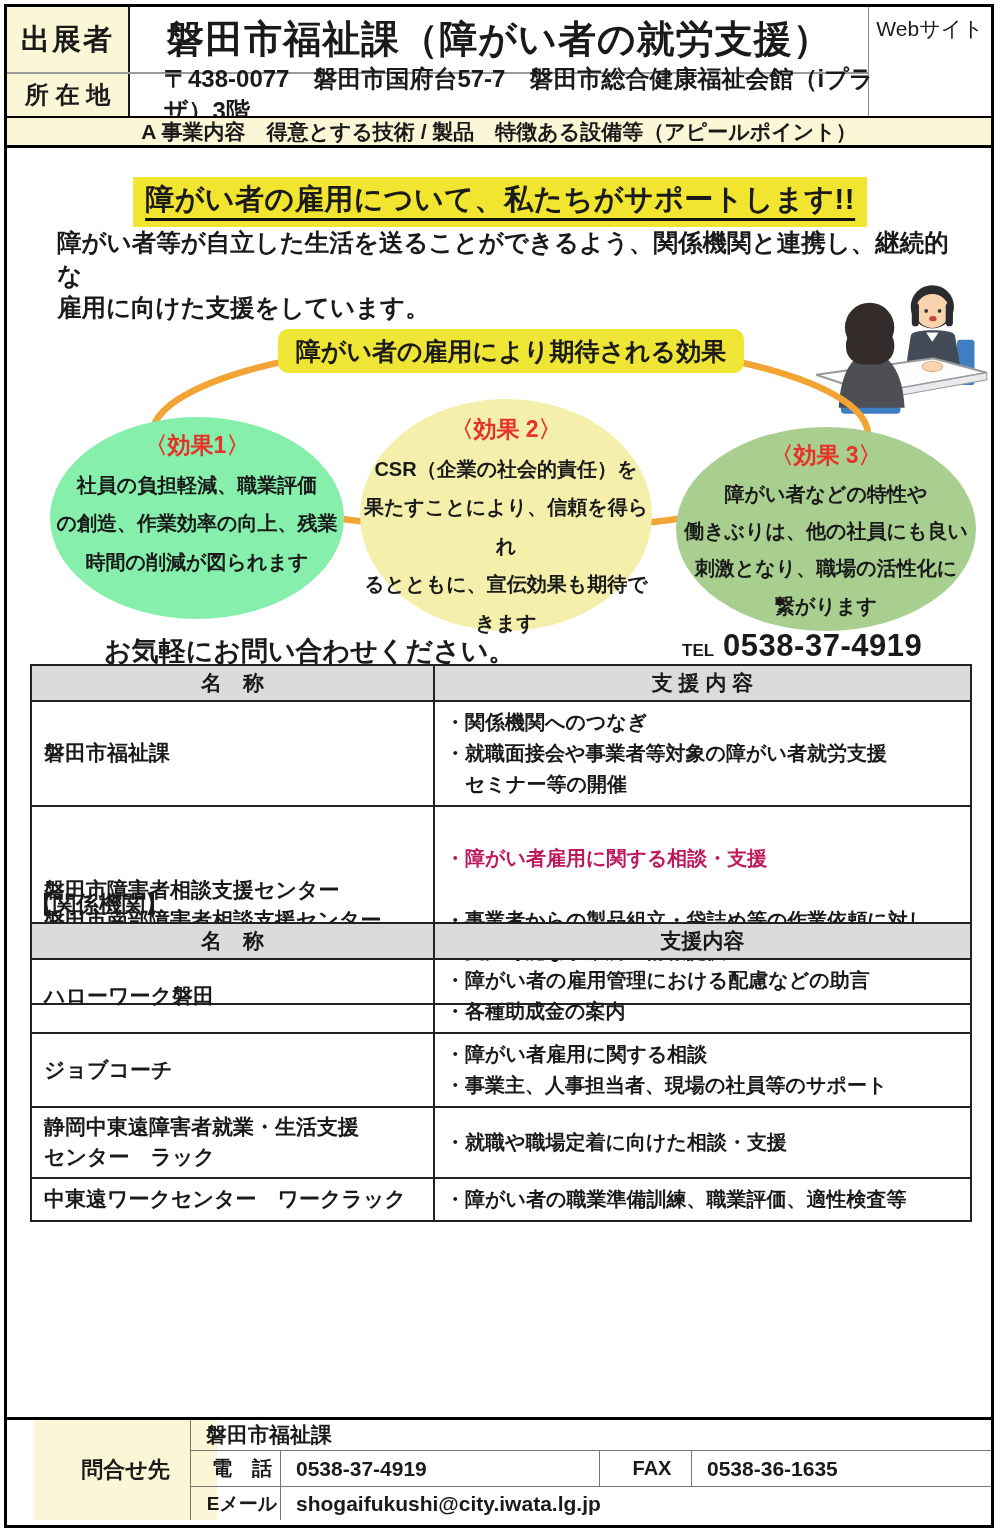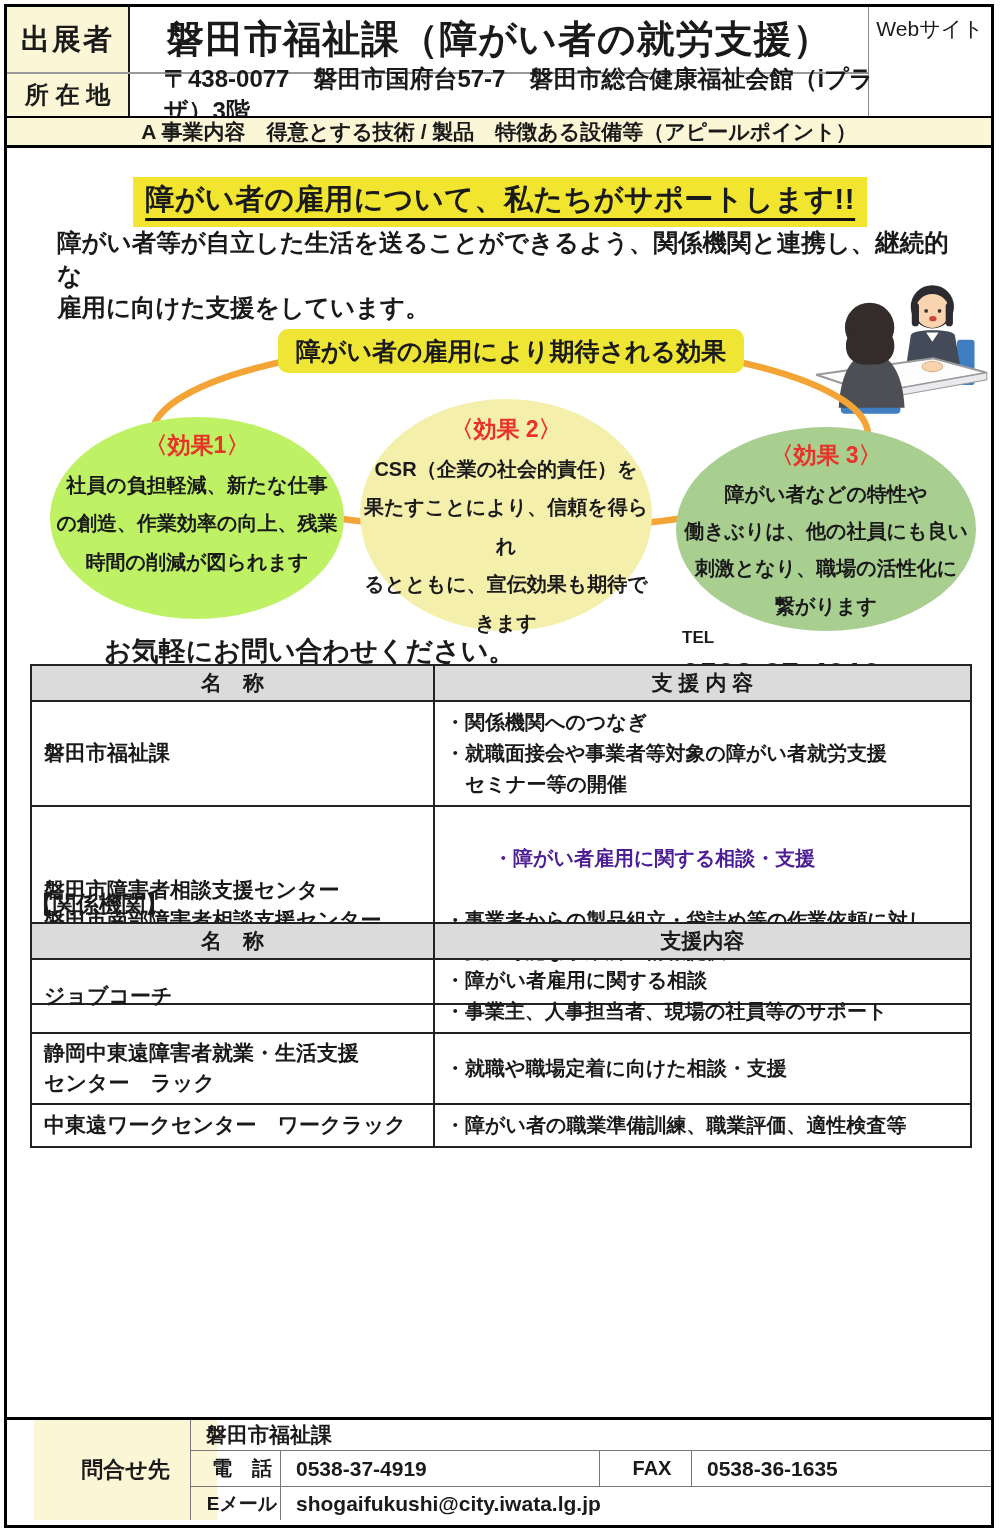--- a/index.html
+++ b/index.html
@@ -80,42 +80,42 @@
     background: #EFE534; border-radius: 10px; z-index: 3;
     display: flex; align-items: center; justify-content: center;
     font-size: 25px; font-weight: 700; margin-left: 12px;
   }
   .effect {
     position: absolute; border-radius: 50%; z-index: 2;
     text-align: center; display: flex; flex-direction: column; align-items: center;
   }
   .effect .label { font-size: 23px; font-weight: 700; color: #E8332A; margin-bottom: 5px; }
   .effect .body { font-size: 20px; font-weight: 600; line-height: 1.92; white-space: pre-line; }
-  .effect-1 { left: 50px;  top: 417px; width: 294px; height: 202px; background: #bef264; padding-top: 13px; }
+  .effect-1 { left: 50px;  top: 417px; width: 294px; height: 202px; background: #86efac; padding-top: 13px; }
   .effect-2 { left: 360px; top: 399px; width: 292px; height: 232px; background: #F4F0AC; padding-top: 15px; }
   .effect-3 { left: 676px; top: 427px; width: 300px; height: 204px; background: #A8CE90; padding-top: 13px; }
   .effect-3 .body { line-height: 1.86; }
 
   .contact-prompt { position: absolute; left: 66px; top: 633px; font-size: 27px; font-weight: 700; margin-left: 38px; }
-  .tel-block { position: absolute; left: 682px; top: 628px; display: flex; align-items: baseline; gap: 9px; flex-direction: column; }
+  .tel-block { position: absolute; left: 682px; top: 628px; display: flex; align-items: baseline; gap: 9px; }
   .tel-label { font-size: 17px; font-weight: 700; }
   .tel-num { font-size: 31px; font-weight: 700; letter-spacing: 0.5px; }
 
   table.sheet {
     position: absolute; left: 30px; width: 940px;
     border-collapse: collapse; table-layout: fixed;
   }
   table.sheet th, table.sheet td { border: 2px solid #222; vertical-align: middle; }
   table.sheet th {
     background: #DBDBDB; font-size: 21px; font-weight: 700;
     text-align: center; height: 36px;
   }
   td.name-cell { padding: 4px 8px 4px 12px; font-size: 21px; font-weight: 600; white-space: pre-line; line-height: 1.45; }
   td.content-cell { padding: 5px 8px 5px 10px; font-size: 20px; font-weight: 600; white-space: pre-line; line-height: 1.55; }
-  .red-line { color: #4c1d95; margin-left: 48px; }
+  .red-line { color: #be185d; }
   #support-table { top: 664px; }
   #related-table { top: 922px; }
   .related-heading { position: absolute; left: 30px; top: 889px; font-size: 23px; font-weight: 700; }
 
   
   .footer-top { position: absolute; left: 7px; top: 1417px; width: 984px; border-top: 3px solid #000; }
   .cell-inq {
     left: 7px; top: 1420px; width: 183px; height: 100px;
     background: #FBF6D5; justify-content: center; font-size: 22px; font-weight: 600; margin-left: 27px;
   }
@@ -169,21 +169,21 @@
 </svg>
 
 <svg class="ring-svg" viewBox="0 0 740 215">
   <ellipse cx="370" cy="102" rx="358" ry="95" fill="none" stroke="#F4A434" stroke-width="6.5"></ellipse>
 </svg>
 
 <div class="effects-box">障がい者の雇用により期待される効果</div>
 
 <div class="effect effect-1">
   <div class="label">〈効果1〉</div>
-  <div class="body">社員の負担軽減、新たな仕事
+  <div class="body">社員の負担軽減、職業評価
 の創造、作業効率の向上、残業
 時間の削減が図られます</div>
 </div>
 <div class="effect effect-2">
   <div class="label">〈効果 2〉</div>
   <div class="body">CSR（企業の社会的責任）を
 果たすことにより、信頼を得られ
 るとともに、宣伝効果も期待で
 きます</div>
 </div>
@@ -233,20 +233,25 @@
 <table class="sheet" id="related-table">
   <colgroup>
       <col style="width:403px">
       <col style="width:537px">
     </colgroup>
   <tbody>
       <tr>
     <th>名　称</th>
     <th>支援内容</th>
   </tr>
+  <tr style="height:63px">
+    <td class="name-cell">ハローワーク磐田</td>
+    <td class="content-cell">・障がい者の雇用管理における配慮などの助言
+・各種助成金の案内</td>
+  </tr>
   <tr style="height:70px">
     <td class="name-cell">ジョブコーチ</td>
     <td class="content-cell">・障がい者雇用に関する相談
 ・事業主、人事担当者、現場の社員等のサポート</td>
   </tr>
   <tr style="height:64px">
     <td class="name-cell">静岡中東遠障害者就業・生活支援
 センター　ラック</td>
     <td class="content-cell">・就職や職場定着に向けた相談・支援</td>
   </tr>

